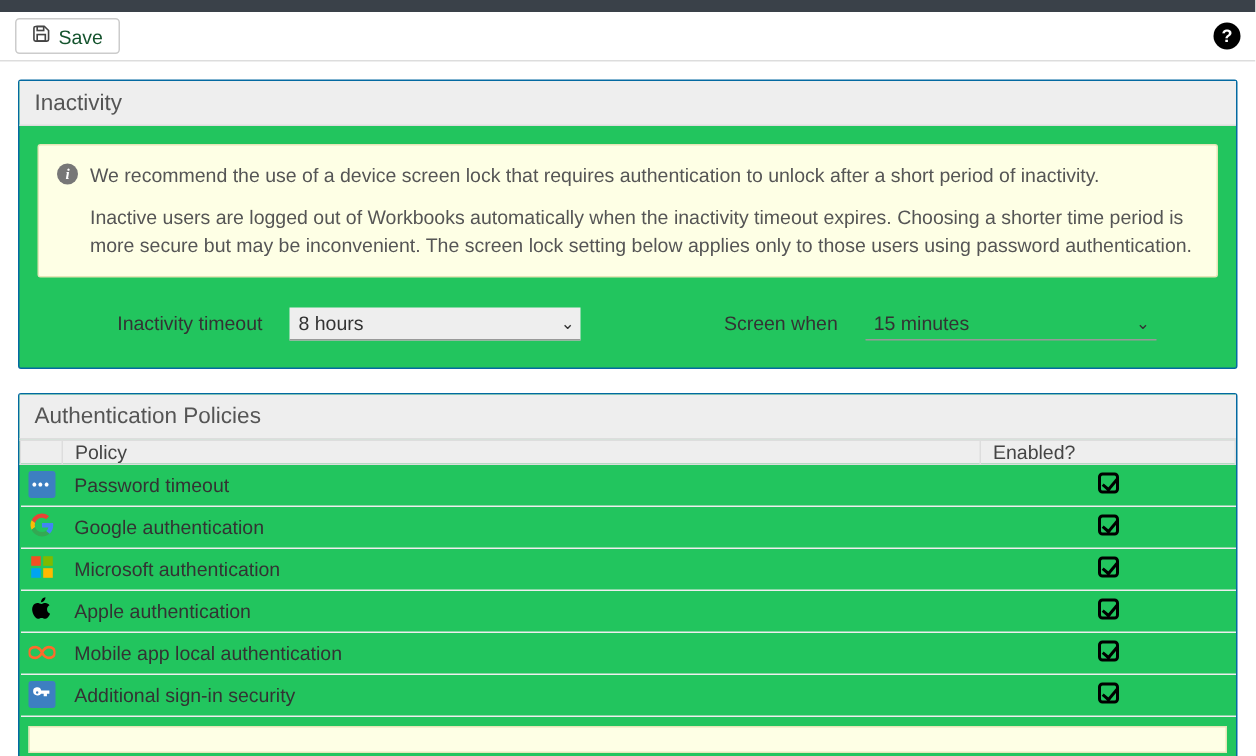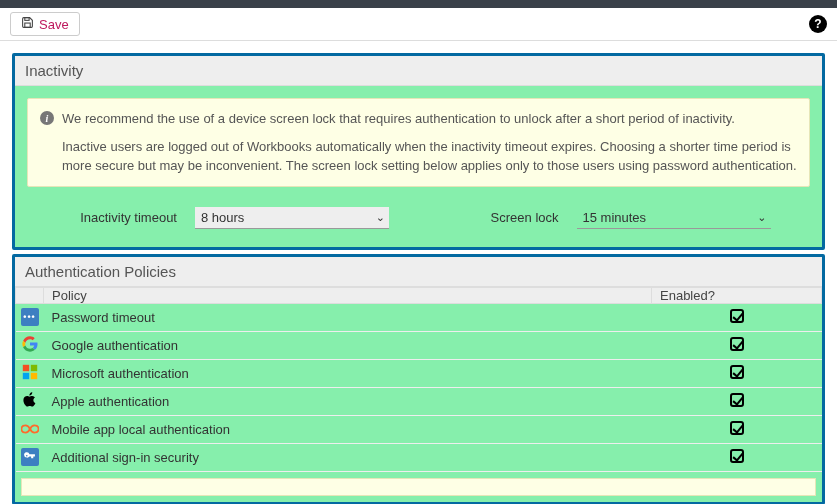--- a/index.html
+++ b/index.html
@@ -24,40 +24,40 @@
   }
   .save-btn {
     display: inline-flex;
     align-items: center;
     gap: 5px;
     border: 1px solid #ccc;
     background: #fff;
     border-radius: 3px;
     padding: 3px 10px;
     font-size: 13px;
-    color: #be185d;
+    color: #14532d;
     cursor: pointer;
   }
   .help-btn {
     width: 18px; height: 18px;
     border-radius: 50%;
     background: #000;
     color: #fff;
     display: flex; align-items: center; justify-content: center;
     font-weight: bold; font-size: 12px;
     cursor: pointer;
   }
   .content {
     padding: 12px;
   }
   .panel {
-    border: 3px solid #0369a1;
+    border: 1px solid #0369a1;
     border-radius: 2px;
-    margin-bottom: 4px;
-    background: #86efac;
+    margin-bottom: 16px;
+    background: #22c55e;
   }
   .panel-header {
     background: #eeeeee;
     border-bottom: 1px solid #ddd;
     padding: 6px 10px;
     font-size: 15px;
     color: #555;
   }
   .panel-body {
     padding: 12px;
@@ -219,21 +219,21 @@
       </div>
       <div class="form-row">
         <div class="form-field">
           <span class="form-label">Inactivity timeout</span>
           <div class="select-wrap hl">
             <span>8 hours</span>
             <span class="chev">⌄</span>
           </div>
         </div>
         <div class="form-field">
-          <span class="form-label">Screen lock</span>
+          <span class="form-label">Screen when</span>
           <div class="select-wrap">
             <span>15 minutes</span>
             <span class="chev">⌄</span>
           </div>
         </div>
       </div>
     </div>
   </div>
 
   <div class="panel">

